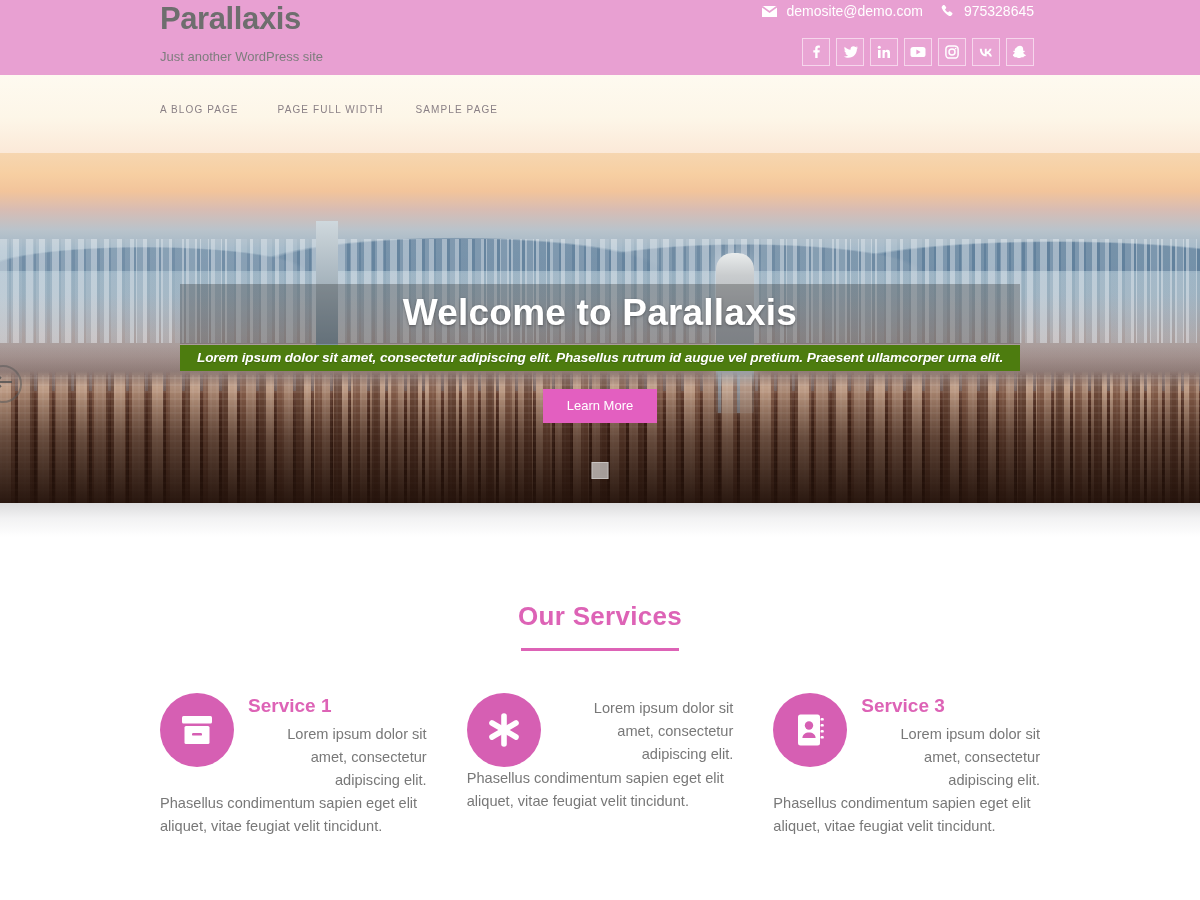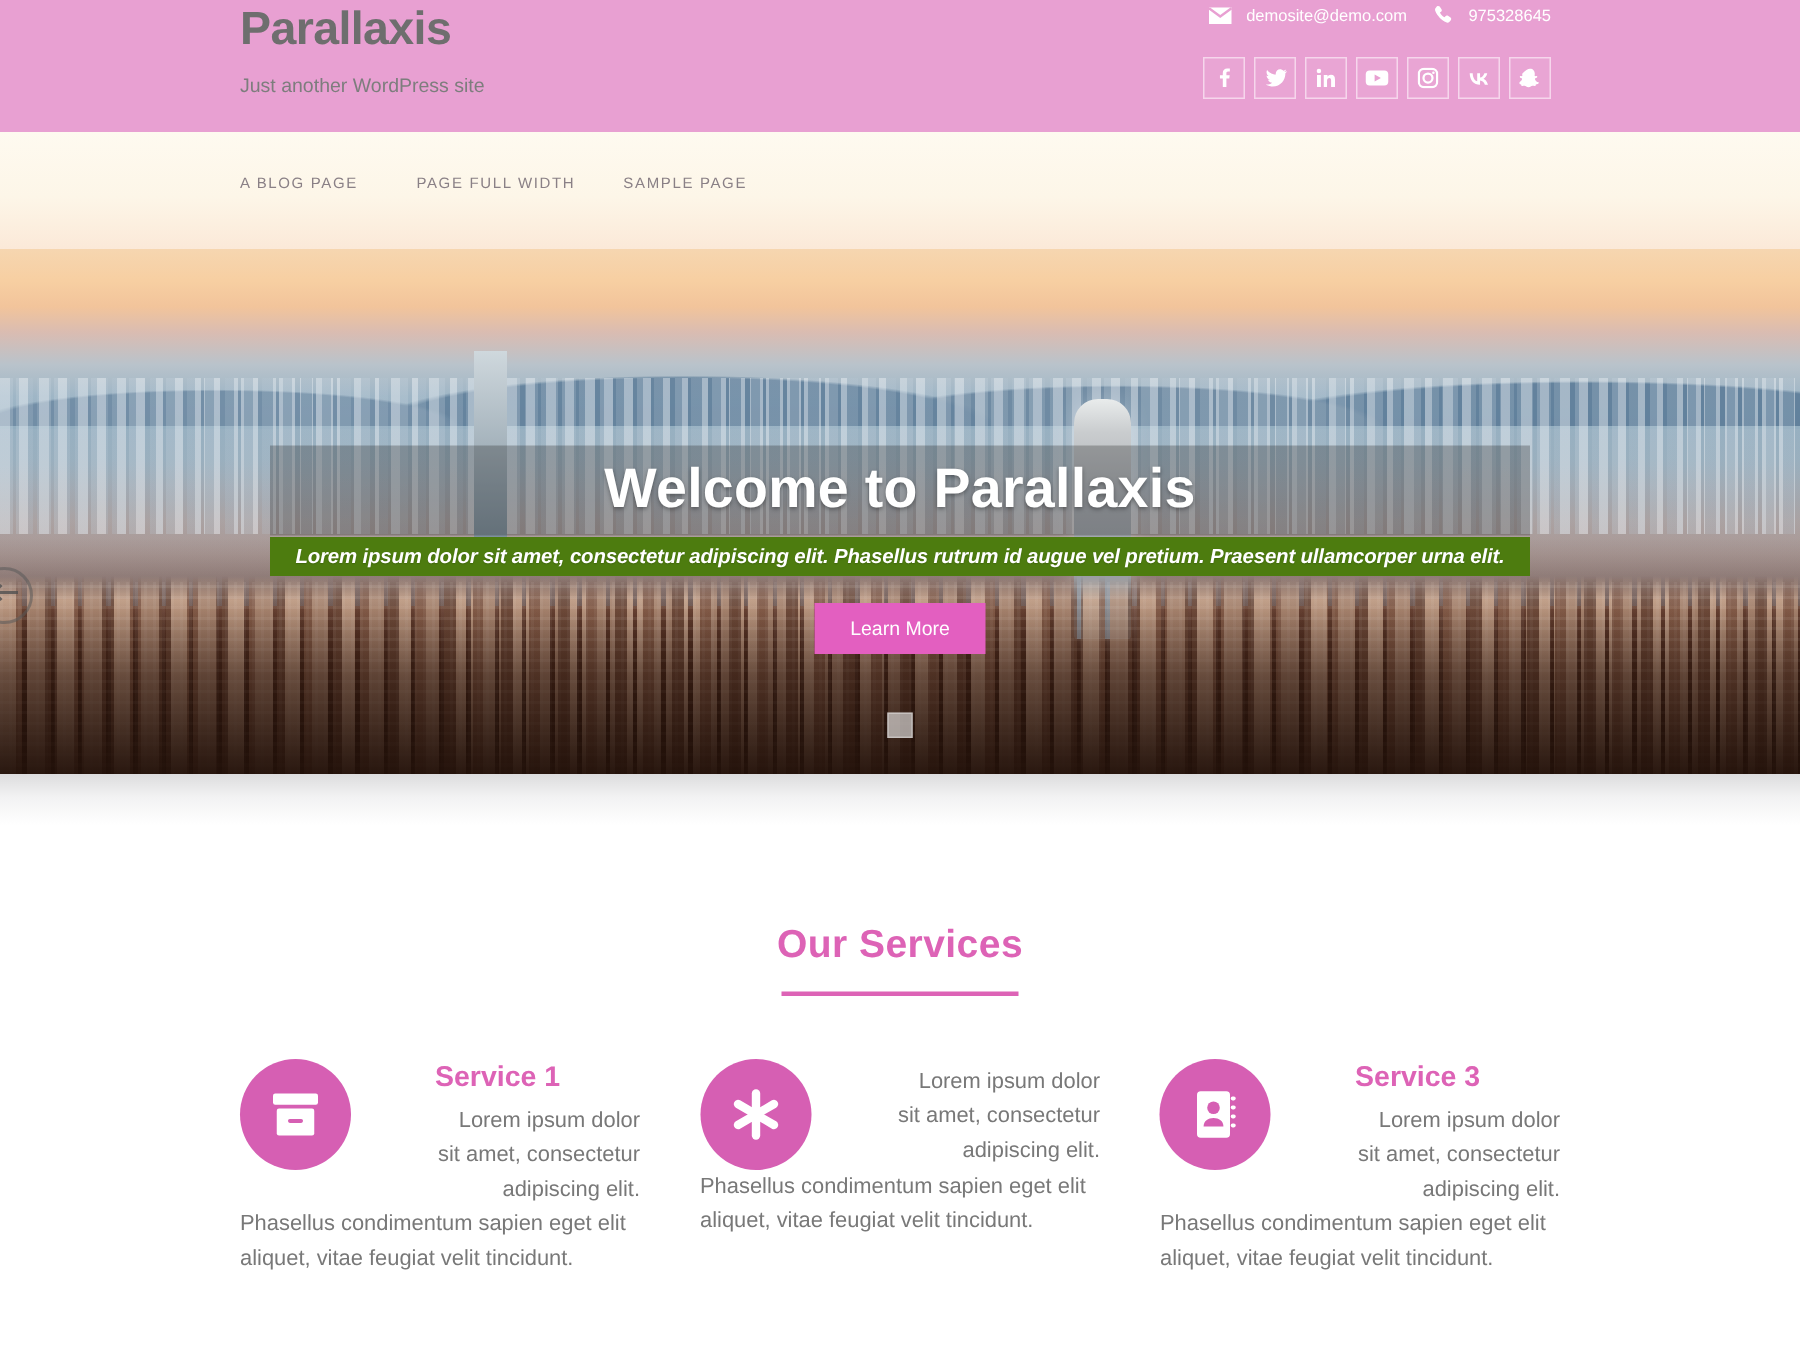--- a/index.html
+++ b/index.html
@@ -9,21 +9,21 @@
     height: 900px;
     overflow: hidden;
     font-family: "Liberation Sans", sans-serif;
     background: #ffffff;
   }
 
   
   .top-header {
     position: relative;
     width: 1200px;
-    height: 88px;
+    height: 75px;
     background: #e8a0d2;
   }
   .brand-block {
     position: absolute;
     left: 160px;
     top: 0px;
   }
   .site-title {
     font-size: 31px;
     font-weight: bold;
@@ -40,21 +40,21 @@
   }
 
   .contact-row {
     position: absolute;
     right: 166px;
     top: 3px;
     display: flex;
     align-items: center;
     gap: 17px;
     color: #ffffff;
-    font-size: 11px;
+    font-size: 14px;
     white-space: nowrap;
   }
   .contact-item {
     display: flex;
     align-items: center;
     gap: 9px;
     color: #ffffff;
   }
   .contact-item svg { display: block; }
 
@@ -344,21 +344,21 @@
     background: #dd63b6;
     margin: 16px auto 0 auto;
   }
   .service-grid {
     display: flex;
     margin-top: 40px;
     padding: 0 160px;
     gap: 40px;
   }
   .service-col { width: 280px; position: relative; }
-  .service-top { display: flex; align-items: flex-start; gap: 42px; }
+  .service-top { display: flex; align-items: flex-start; }
   .service-icon {
     width: 74px;
     height: 74px;
     border-radius: 50%;
     background: #d65fb3;
     flex: 0 0 74px;
     display: flex;
     align-items: center;
     justify-content: center;
     margin-top: 2px;

